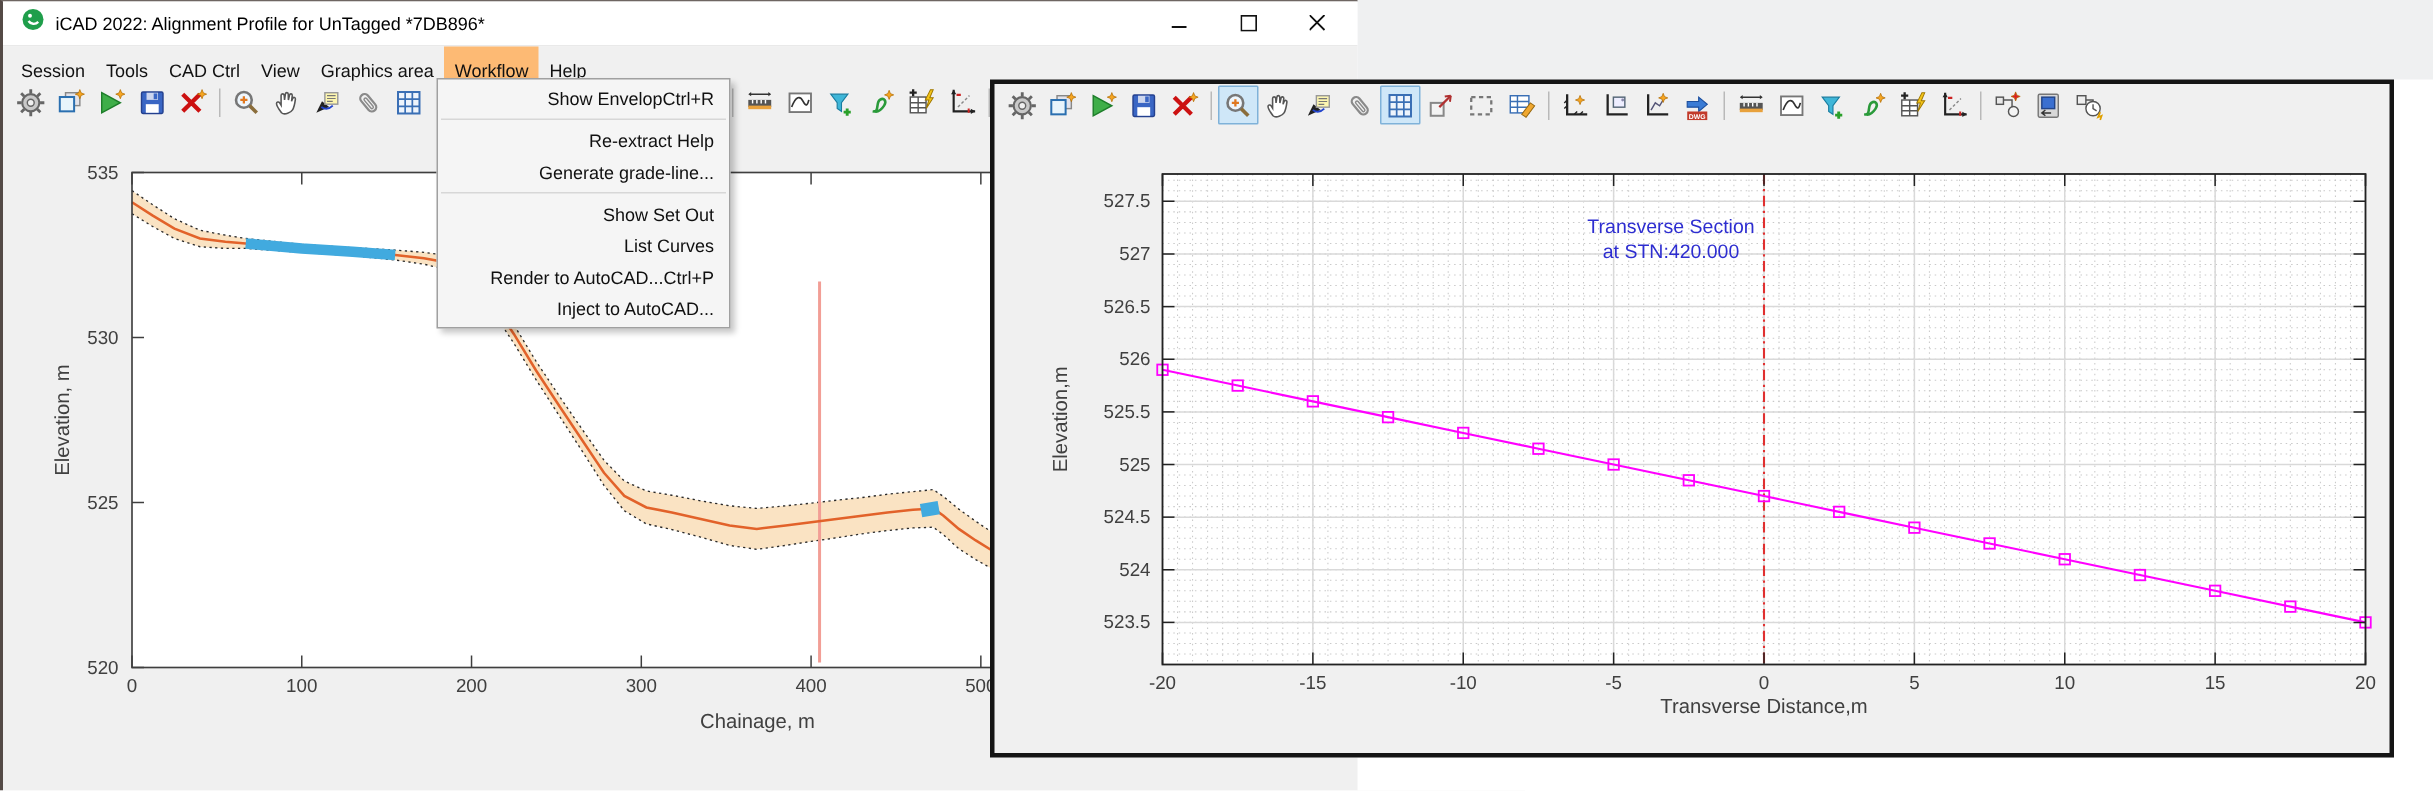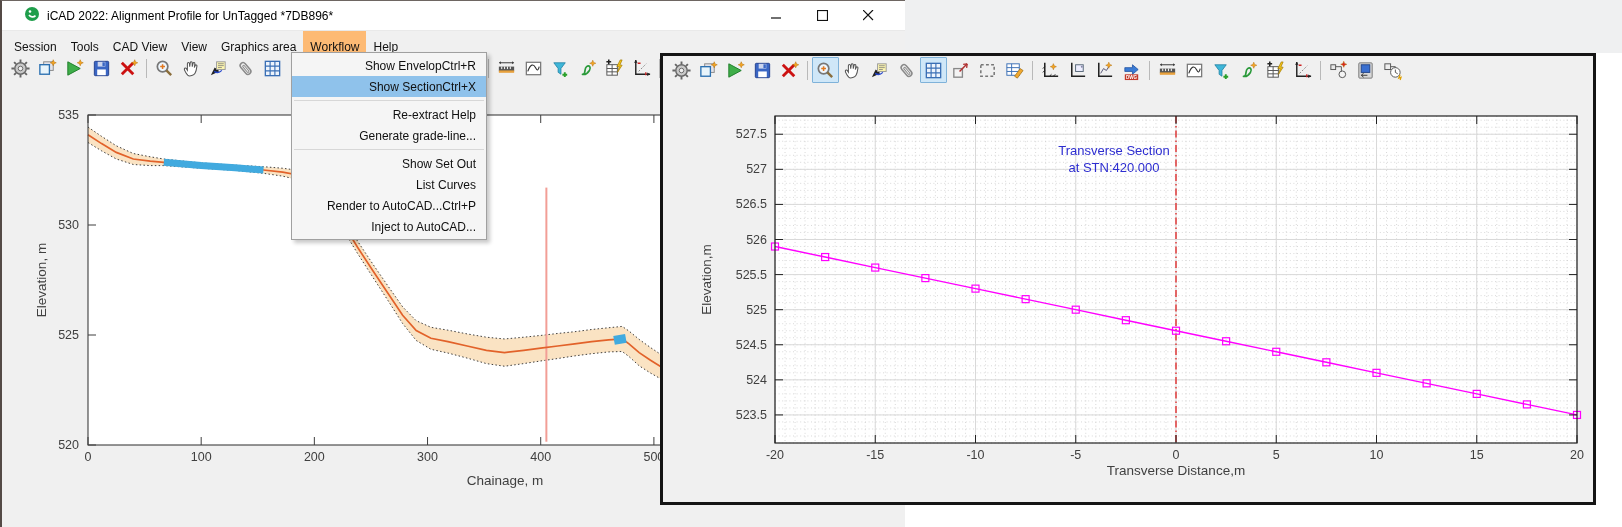--- a/index.html
+++ b/index.html
@@ -1,20 +1,20 @@
 <!DOCTYPE html>
 <html><head>
 <meta charset="utf-8">
 <style>
   html,body{margin:0;padding:0}
   .stage{position:relative;width:1622px;height:527px;background:#ffffff;font-family:"Liberation Sans",sans-serif;overflow:hidden}
   .desktop-strip{position:absolute;left:905px;top:0;width:717px;height:53px;background:#eff0f1}
   
   .win-left{position:absolute;left:0;top:0;width:905px;height:527px;background:#f0f0f0;border-left:2px solid #544a46;border-top:1px solid #6e6662;box-sizing:border-box;z-index:1}
-  .titlebar{height:29px;background:#ffffff;display:flex;align-items:center;padding:0 22px;gap:7px;border-bottom:1px solid #e9e9e9}
+  .titlebar{height:29px;background:#ffffff;display:flex;align-items:center;padding:0 12px;gap:7px;border-bottom:1px solid #e9e9e9}
   .title-text{font-size:12px;color:#000}
   .win-controls{margin-left:auto;display:flex;gap:32px;align-items:center;padding-right:8px}
   .win-btn{width:14px;height:12px;display:flex;align-items:center;justify-content:center;cursor:default}
   .menubar{height:23px;display:flex;align-items:stretch;padding-left:5px;font-size:12px;color:#111}
   .menubar-item{display:flex;align-items:center;padding:16px 7px}
   .menubar-item.active{background:#fdba74}
   .toolbar{height:28px;display:flex;align-items:center;padding-left:5px}
   .tb-btn{width:25px;height:24px;display:flex;align-items:center;justify-content:center;border:1px solid transparent;border-radius:1px}
   .tb-btn.active{background:#cfe7f8;border-color:#7fb2d9}
   .tb-sep{width:1px;height:19px;background:#b9b9b9;margin:0 4px}
@@ -58,21 +58,21 @@
           <span class="win-btn">
             <svg width="11" height="11">
               <path d="M0 0l10 10M10 0L0 10" stroke="#111" stroke-width="1.2"></path>
             </svg>
           </span>
         </span>
     </div>
     <div class="menubar" id="menubar">
         <div class="menubar-item">Session</div>
         <div class="menubar-item">Tools</div>
-        <div class="menubar-item">CAD View</div>
+        <div class="menubar-item">CAD Ctrl</div>
         <div class="menubar-item">View</div>
         <div class="menubar-item">Graphics area</div>
         <div class="menubar-item active">Workflow</div>
         <div class="menubar-item">Help</div>
       </div>
     <div class="toolbar" id="toolbar-left">
         <div class="tb-btn">
           <svg width="21" height="21" viewBox="0 0 22 22">
             <circle cx="11" cy="11" r="6" fill="#c9c9c9" stroke="#666" stroke-width="1.5"></circle>
             <circle cx="11" cy="11" r="2.4" fill="#f0f0f0" stroke="#666"></circle>
@@ -305,24 +305,20 @@
           <text x="503" y="403" font-size="13.5" fill="#404040" text-anchor="middle">Chainage, m</text>
           <text x="44" y="198" font-size="13.5" fill="#404040" text-anchor="middle" transform="rotate(-90 44 198)">Elevation, m</text>
         </svg>
     </div>
   </div>
 
   <div class="menu-popup" id="workflow-menu">
       <div class="menu-item">
         <span>Show Envelop</span>
         <span class="menu-shortcut">Ctrl+R</span>
-      </div>
-      <div class="menu-item hl">
-        <span>Show Section</span>
-        <span class="menu-shortcut">Ctrl+X</span>
       </div>
       <div class="menu-sep"></div>
       <div class="menu-item">
         <span>Re-extract Help</span>
         <span class="menu-shortcut"></span>
       </div>
       <div class="menu-item">
         <span>Generate grade-line...</span>
         <span class="menu-shortcut"></span>
       </div>

